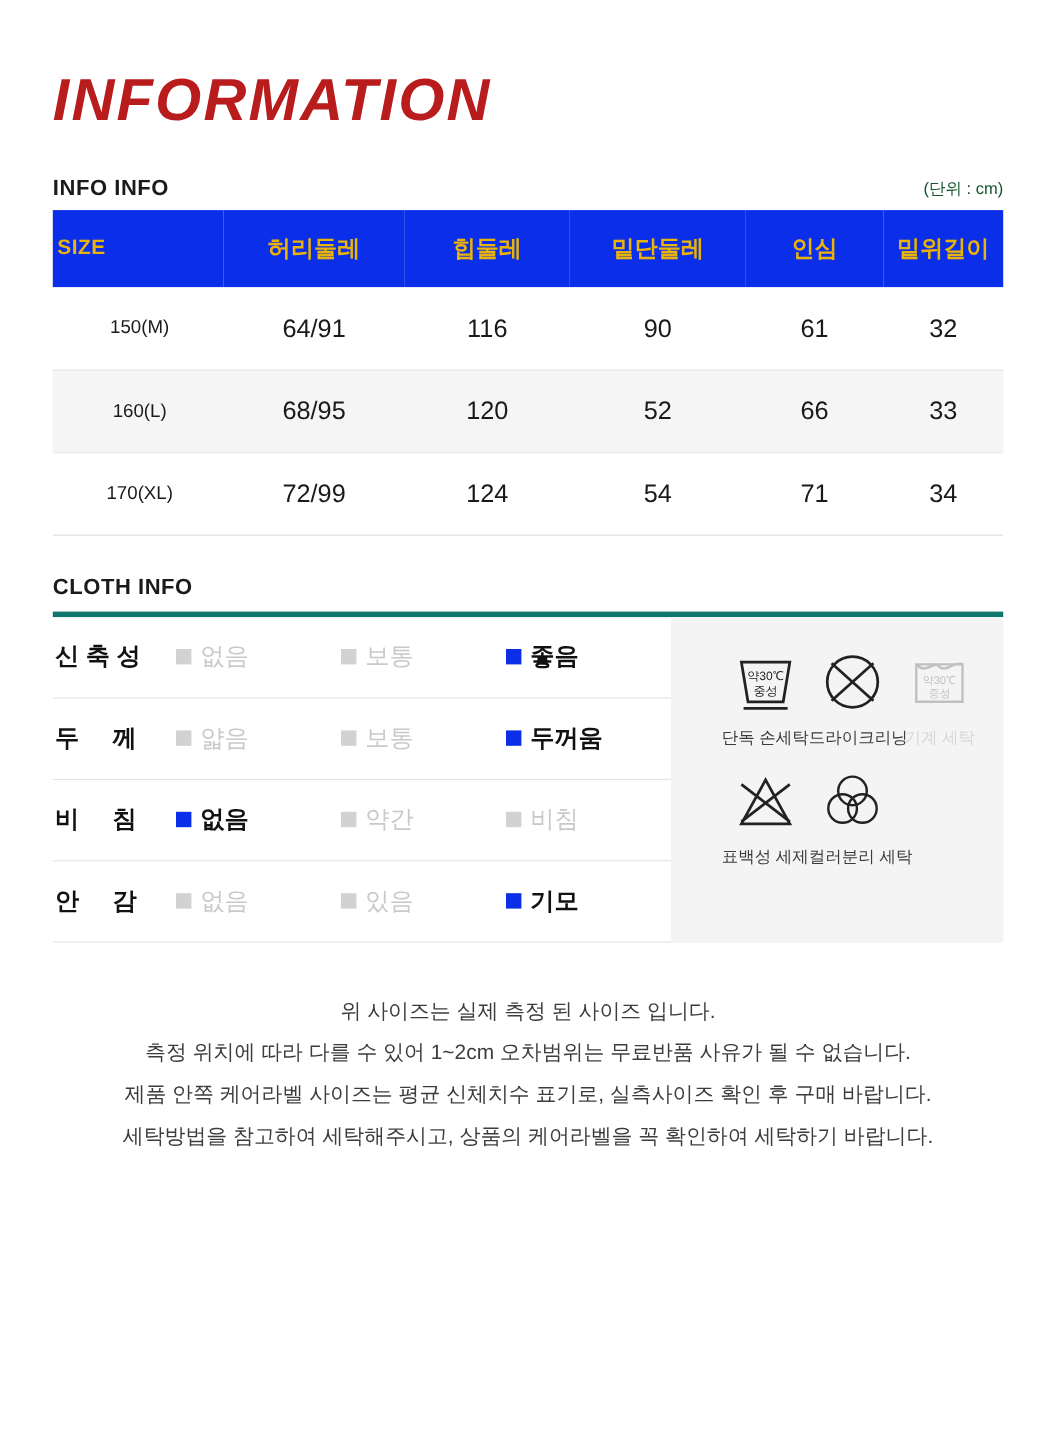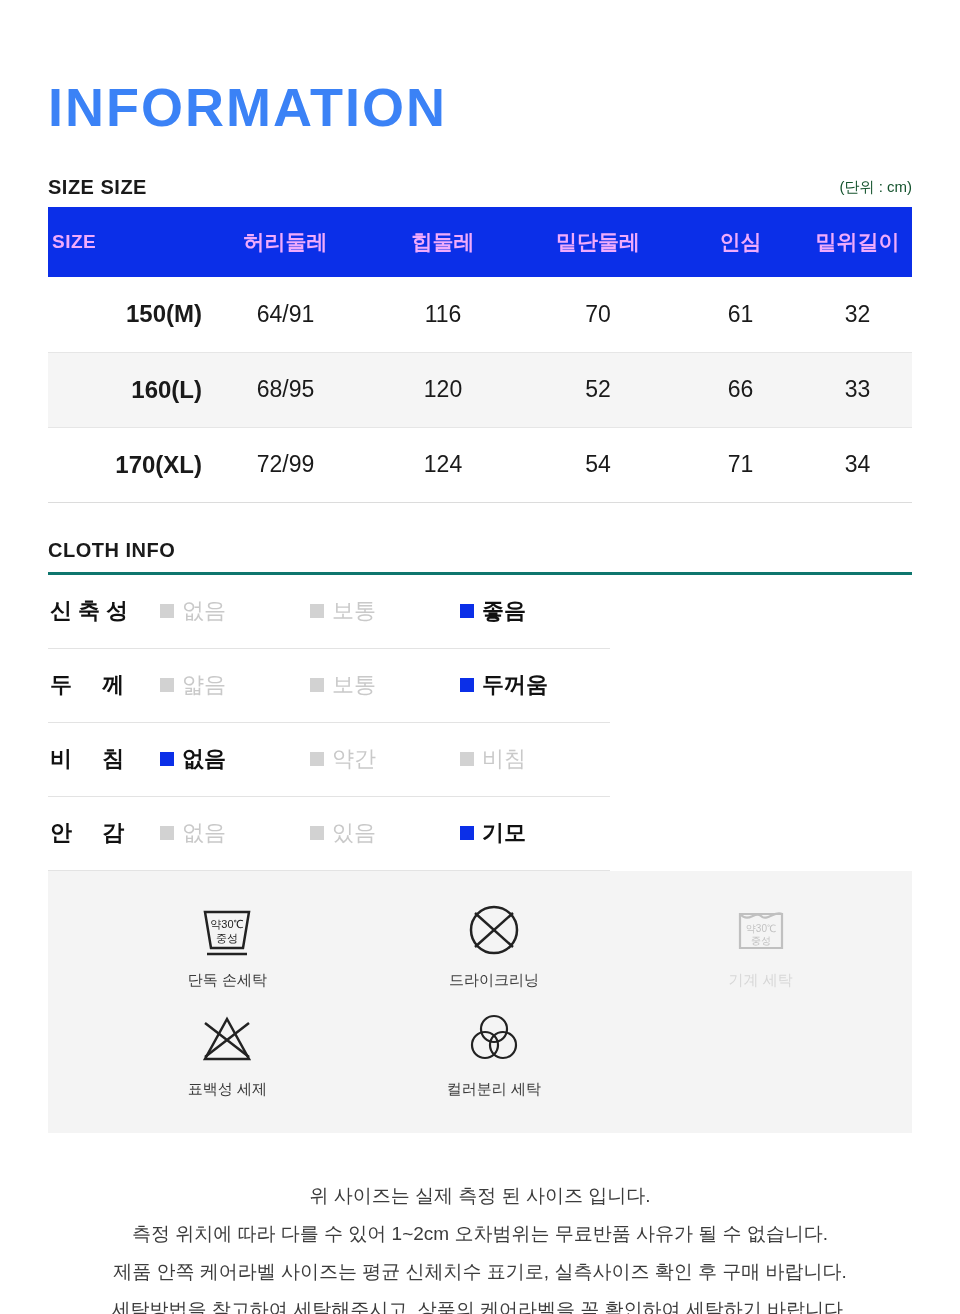--- a/index.html
+++ b/index.html
@@ -9,66 +9,67 @@
     height: 1314px;
     background: #ffffff;
     font-family: "Liberation Sans", "DejaVu Sans", sans-serif;
     color: #1a1a1a;
     overflow: hidden;
   }
   .page { position: relative; width: 960px; height: 1314px; padding: 0 48px; }
 
   
   .title {
-    padding-top: 80px;
+    padding-top: 64px;
     font-size: 54px;
     font-weight: 800;
     letter-spacing: 2px;
     line-height: 1;
-    color: #3b82f6;
+    color: #b91c1c;
+    font-style: italic;
   }
 
   
   .sec-head {
     display: flex;
     align-items: flex-end;
     justify-content: space-between;
     margin-top: 42px;
     padding-bottom: 8px;
   }
   .sec-title { font-size: 20px; font-weight: 700; letter-spacing: .5px; color: #1a1a1a; }
   .sec-unit { font-size: 15px; color: #14532d; padding-bottom: 2px; }
 
   
   .size-table { width: 100%; border-collapse: collapse; table-layout: fixed; }
   .size-table thead th {
     background: #0b2fe8;
-    color: #f0abfc;
+    color: #eab308;
     font-size: 21px;
     font-weight: 700;
     height: 70px;
     text-align: center;
     vertical-align: middle;
   }
   .size-table thead th.col-size { text-align: left; padding-left: 4px; font-size: 19px; letter-spacing: .5px; }
   .size-table tbody td {
     height: 75px;
     text-align: center;
     vertical-align: middle;
     font-size: 23px;
     color: #1a1a1a;
     border-bottom: 1px solid #e6e6e6;
   }
-  .size-table tbody td.col-size { text-align: right; padding-left: 4px; font-weight: 700; font-size: 24px; }
+  .size-table tbody td.col-size { text-align: center; padding-left: 4px; font-weight: 400; font-size: 17px; }
   .size-table tbody tr:nth-child(even) td { background: #f5f5f5; }
   .size-table tbody tr:last-child td { border-bottom: 1px solid #dcdcdc; }
 
   
   .cloth-head { margin-top: 36px; padding-bottom: 10px; }
-  .cloth-wrap { display: flex; border-top: 3px solid #0f766e; flex-direction: column; }
+  .cloth-wrap { display: flex; border-top: 5px solid #0f766e; }
 
   .cloth-left { width: 562px; }
   .cl-row {
     display: flex;
     align-items: center;
     height: 74px;
     border-bottom: 1px solid #e3e3e3;
   }
   .cl-label {
     width: 112px;
@@ -109,21 +110,21 @@
   .notes div { white-space: nowrap; }
 </style>
 </head>
 <body>
 
 <div class="page">
 
   <div class="title">INFORMATION</div>
 
   <div class="sec-head">
-    <div class="sec-title">SIZE SIZE</div>
+    <div class="sec-title">INFO INFO</div>
     <div class="sec-unit">(단위 : cm)</div>
   </div>
 
   <table class="size-table">
     <colgroup>
       <col style="width:155px">
         <col style="width:165px">
         <col style="width:150px">
       <col style="width:160px">
         <col style="width:125px">
@@ -137,21 +138,21 @@
         <th>밑단둘레</th>
         <th>인심</th>
         <th>밑위길이</th>
       </tr>
     </thead>
     <tbody>
       <tr>
         <td class="col-size">150(M)</td>
         <td>64/91</td>
         <td>116</td>
-        <td>70</td>
+        <td>90</td>
         <td>61</td>
         <td>32</td>
       </tr>
       <tr>
         <td class="col-size">160(L)</td>
         <td>68/95</td>
         <td>120</td>
         <td>52</td>
         <td>66</td>
         <td>33</td>

